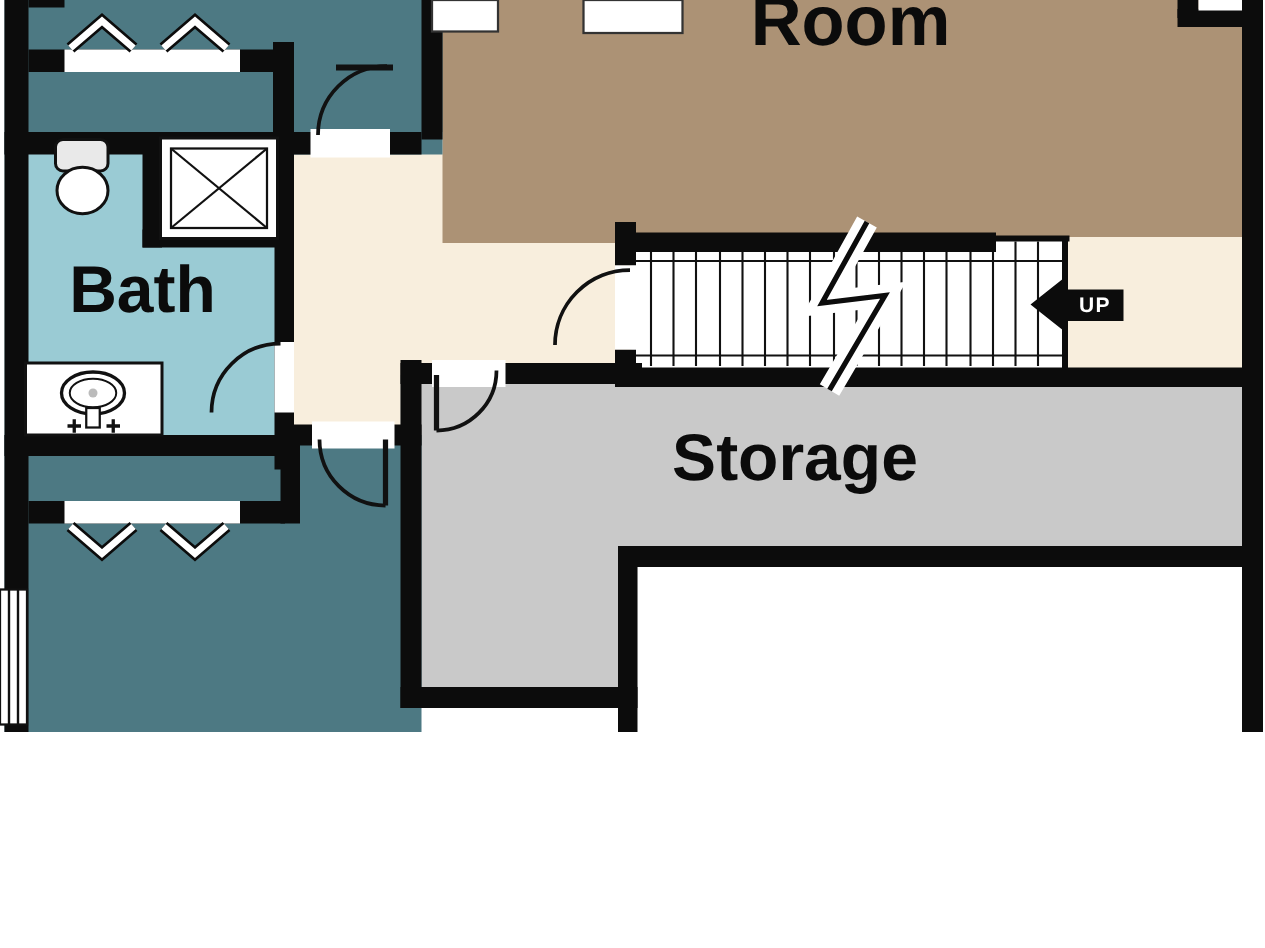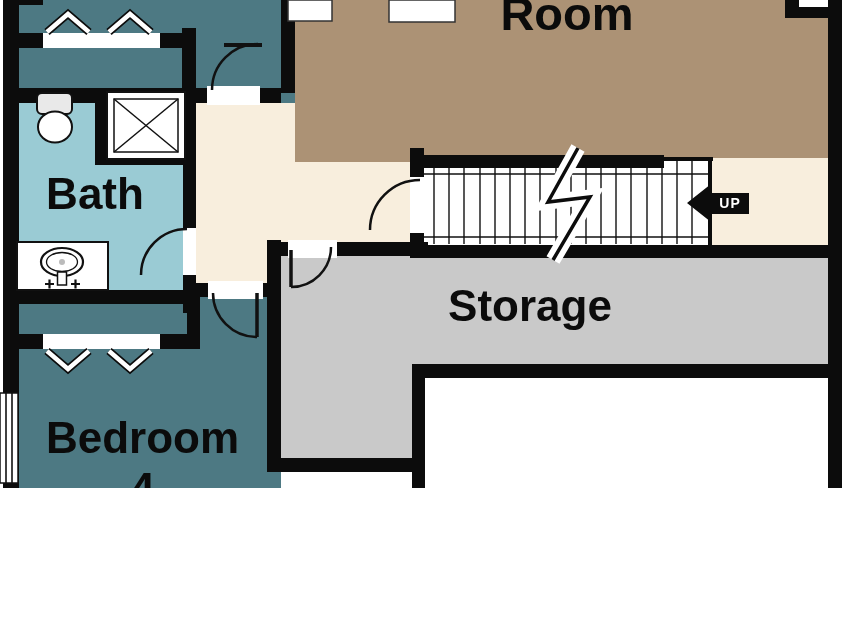--- a/index.html
+++ b/index.html
@@ -188,19 +188,15 @@
       <polygon points="687,203 711,184 711,193 749,193 749,214 711,214 711,222"></polygon>
     </g>
   </svg>
 
   <div class="room-label" id="label-room">Room</div>
 
   <div class="room-label" id="label-storage">Storage</div>
 
   <div class="room-label" id="label-bath">Bath</div>
 
-  <div class="room-label" id="label-bedroom">
-    <div>Bedroom</div>
-    <div>4</div>
-  </div>
 
   <div class="room-label" id="label-up">UP</div>
 </div>
 
 </body></html>

